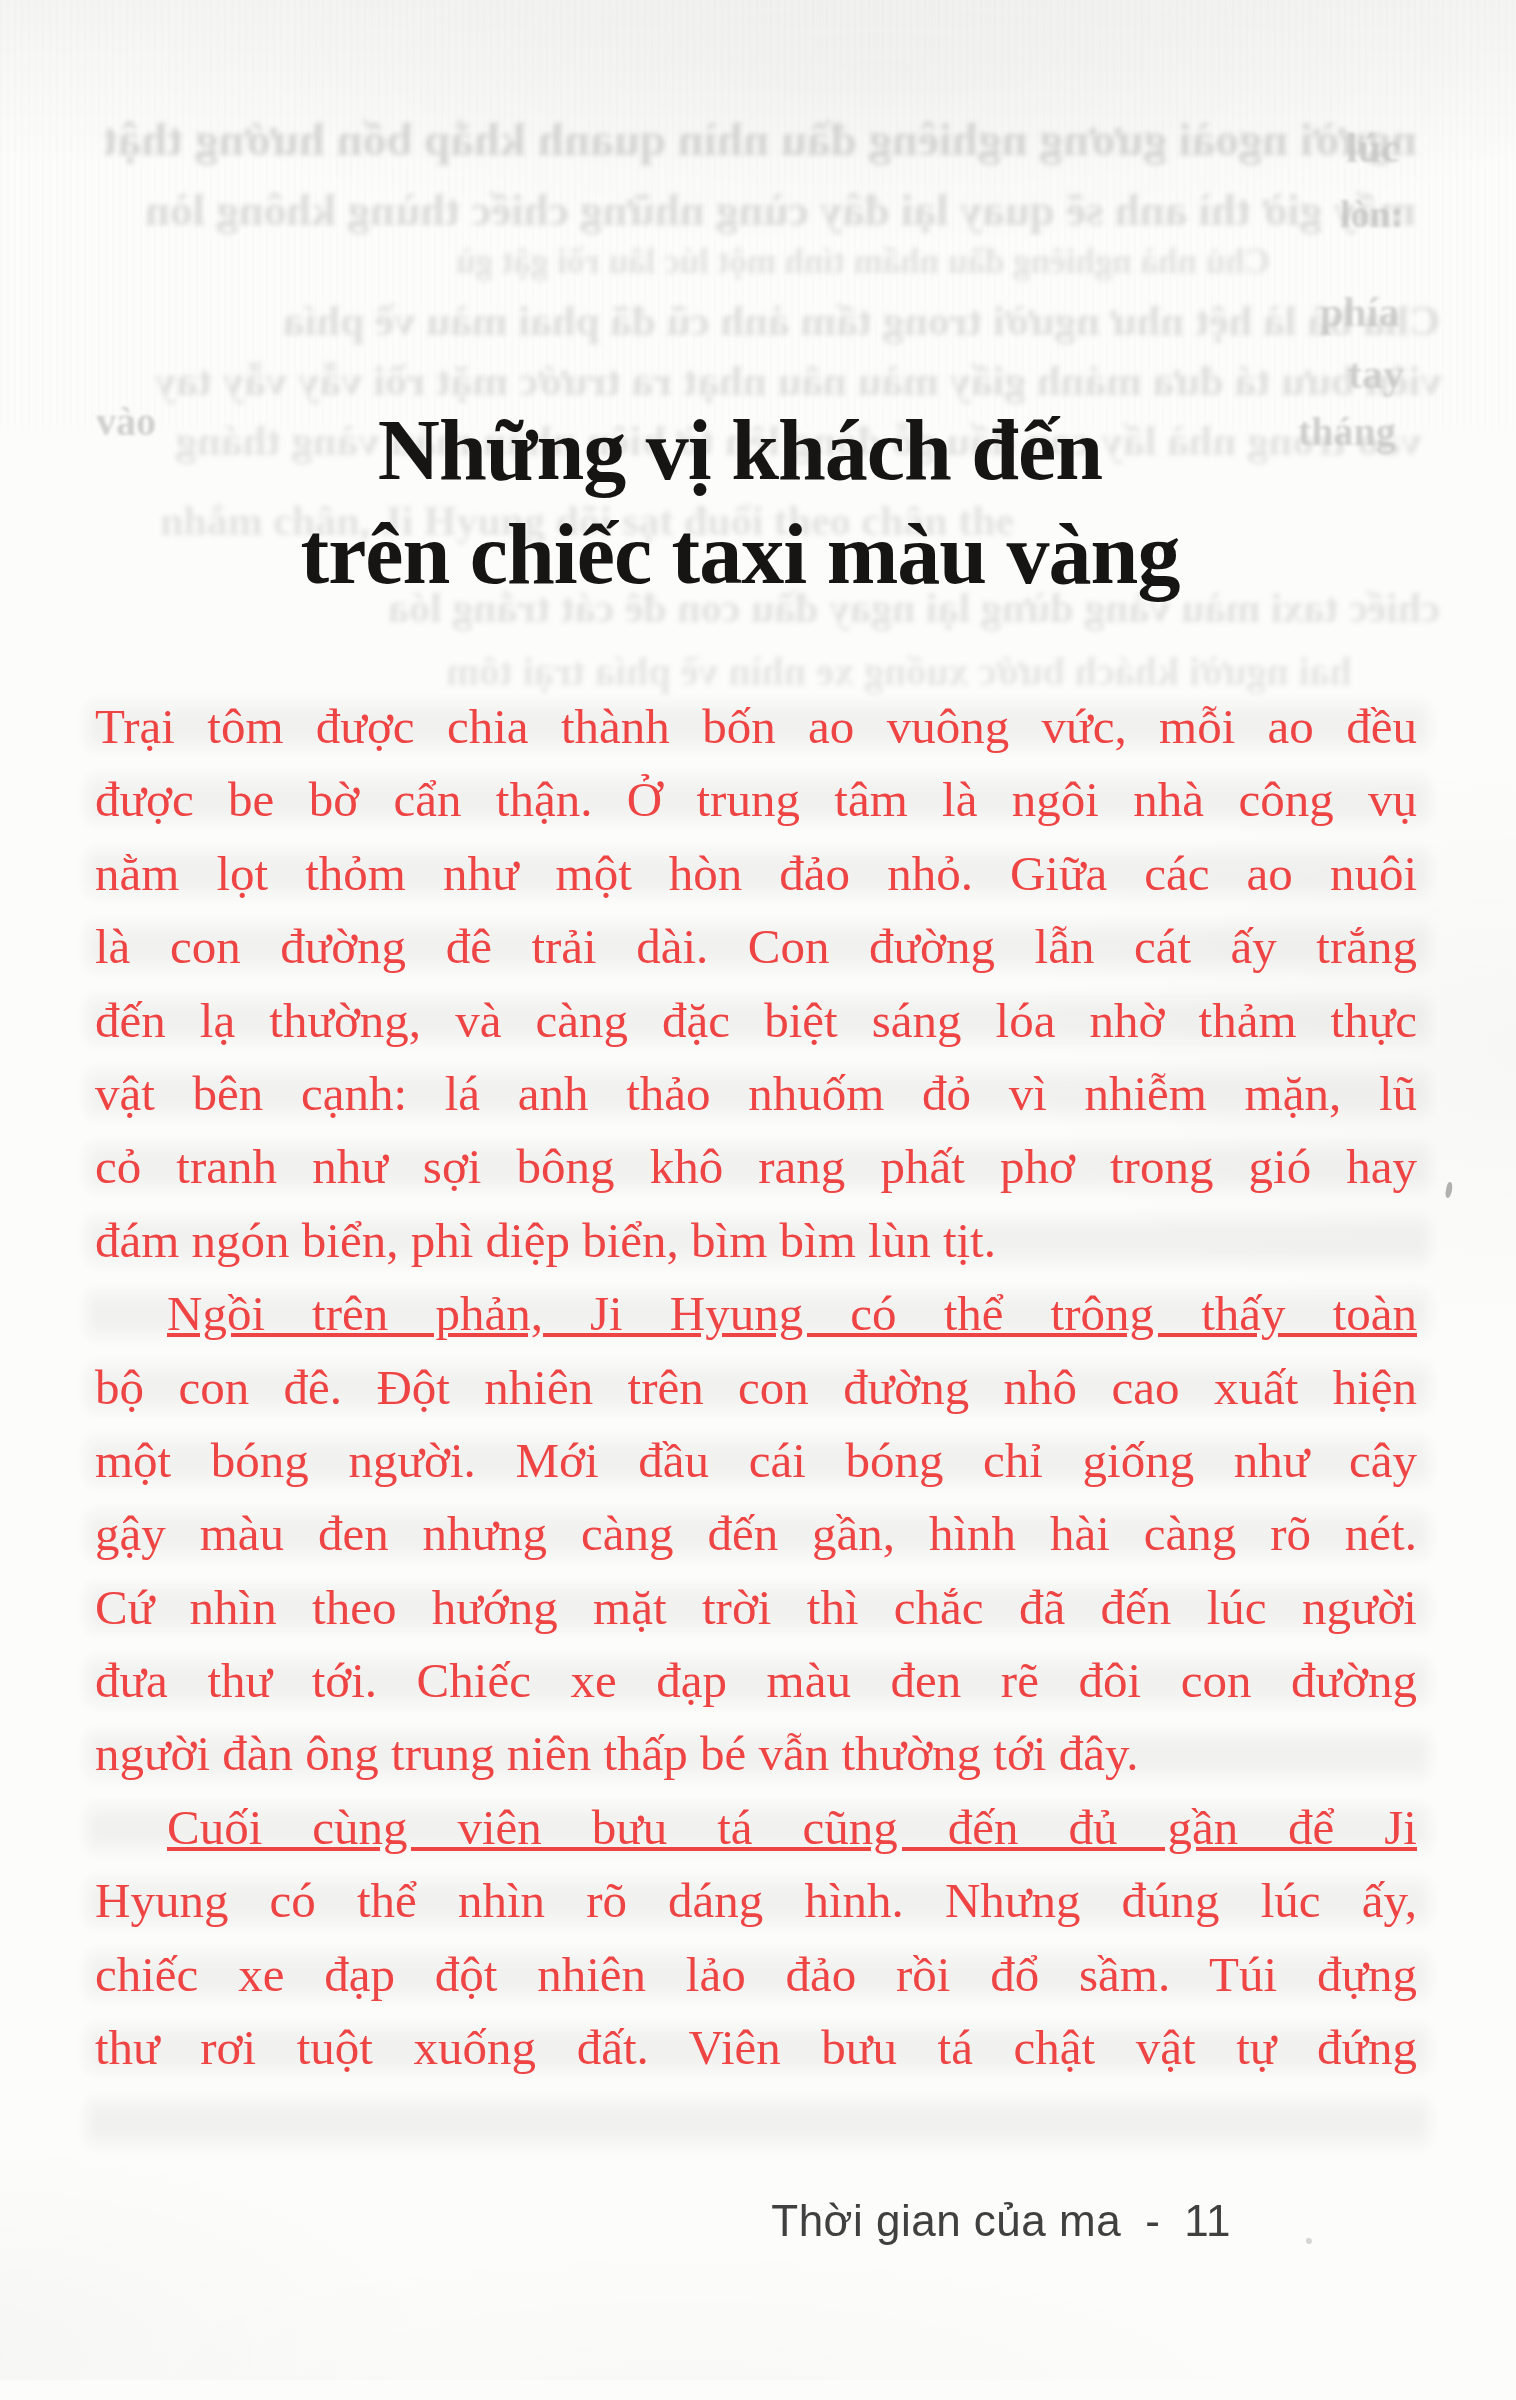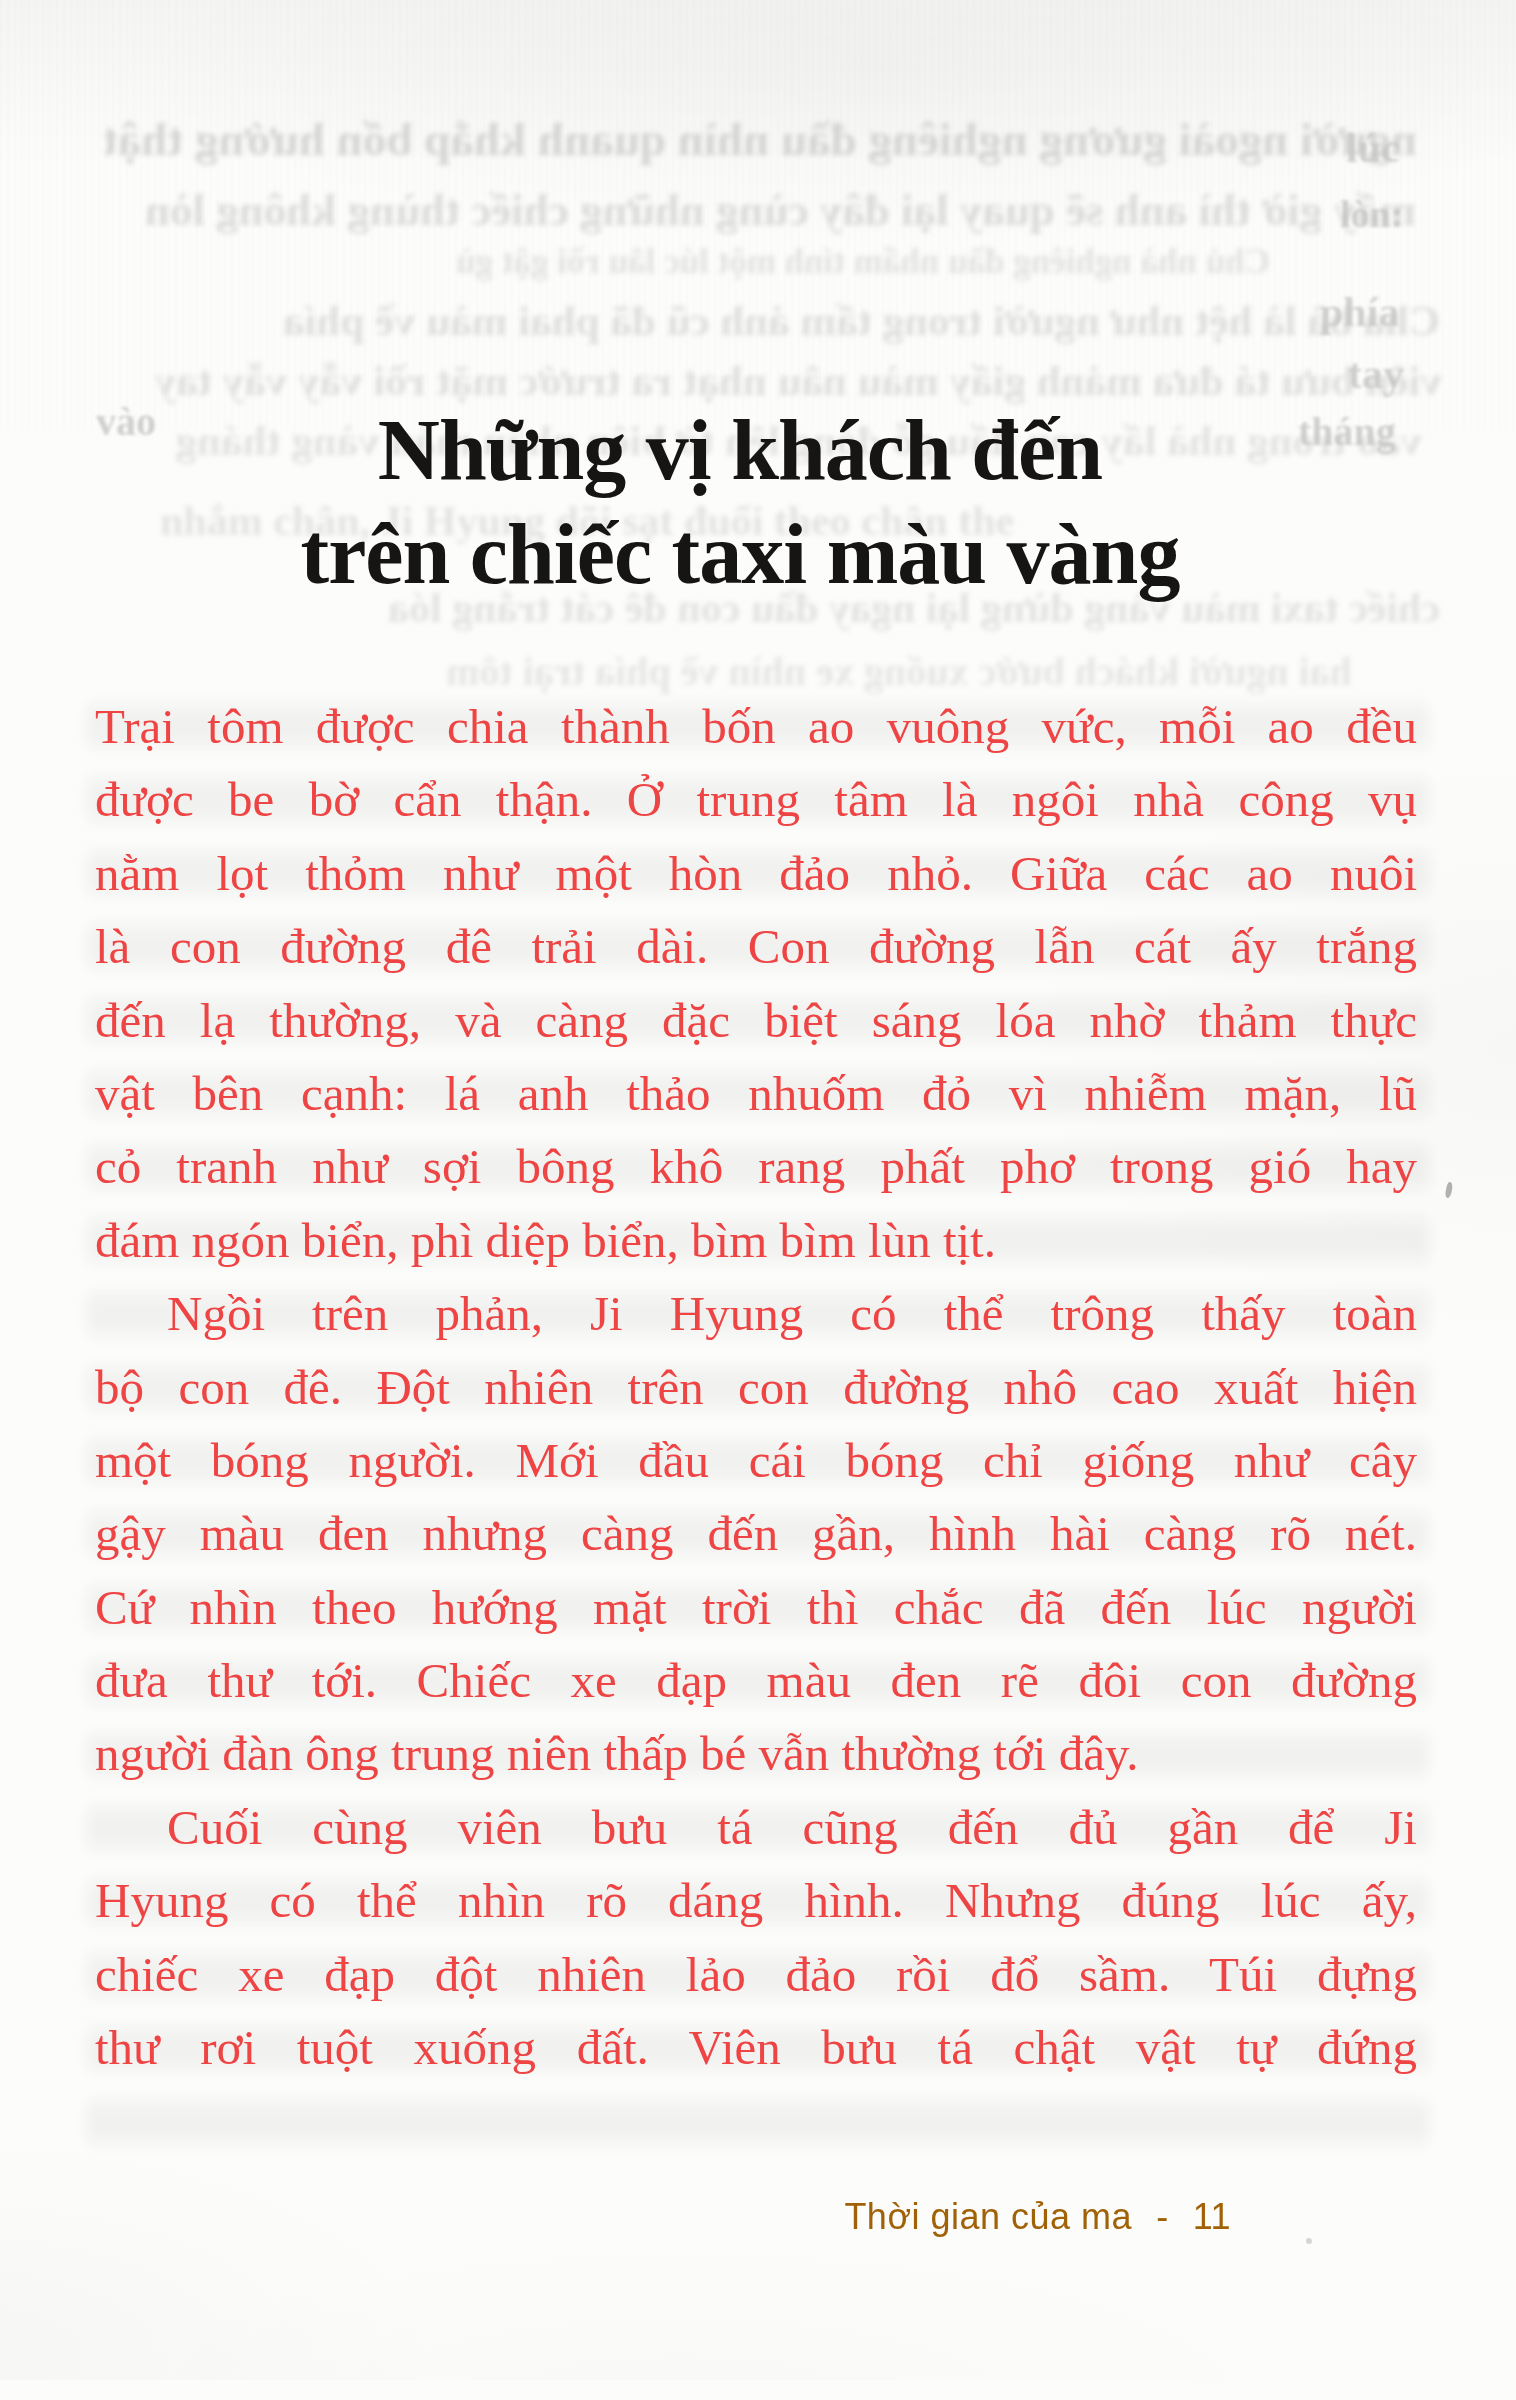--- a/index.html
+++ b/index.html
@@ -90,28 +90,28 @@
     font-size: 49px; line-height: 73.4px;
     color: #ef4444;
   }
   .bline {
     text-align: justify;
     text-align-last: justify;
     white-space: nowrap;
     height: 73.4px;
   }
   .bline.plast { text-align-last: left; }
-  .bline.indent { text-indent: 72px; }
+  .bline.indent { text-indent: 72px; text-decoration: underline; }
 
   .page-footer {
     position: absolute; z-index: 2;
     top: 2196px; left: 95px; width: 1136px;
     text-align: right;
     font-family: "Liberation Sans", "DejaVu Sans", sans-serif;
-    font-size: 36px; color: #a16207;
+    font-size: 44px; color: #404040;
     letter-spacing: 0.5px;
   }
   .page-footer .sep { display: inline-block; margin: 0 24px; }
 
   .speck {
     position: absolute; z-index: 2; background: rgba(40,40,40,0.35);
     border-radius: 40% 60% 50% 50%; pointer-events: none;
   }
   .s1 { left: 1446px; top: 1182px; width: 6px; height: 16px; transform: rotate(12deg); }
   .s2 { left: 1306px; top: 2238px; width: 6px; height: 6px; opacity: .5; }

